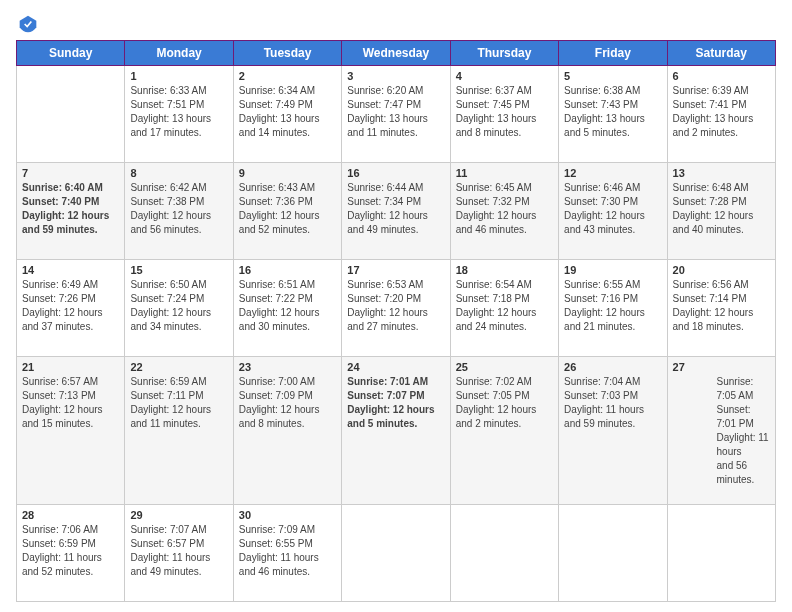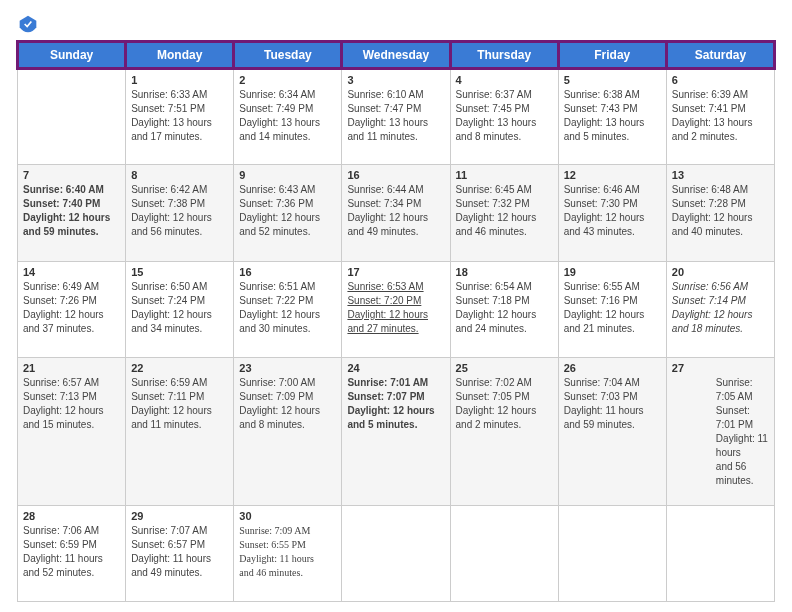--- a/index.html
+++ b/index.html
@@ -60,21 +60,21 @@
       width: 100%;
       table-layout: fixed;
     }
     .calendar th {
       background-color: #3a7bd5;
       color: #fff;
       text-align: center;
       font-size: 12px;
       font-weight: bold;
       padding: 5px 8px;
-      border: 3px solid #701a75;
+      border: 1px solid #701a75;
     }
     .calendar td {
       vertical-align: top;
       border: 1px solid #ccc;
       padding: 4px 5px;
       font-size: 9.5px;
       color: #333;
       height: 88px;
       width: 113px;
     }
@@ -142,21 +142,21 @@
           </td>
           <td>
             <span class="day-num">2</span>
             <div class="day-info" style="white-space: pre-line;">Sunrise: 6:34 AM
 Sunset: 7:49 PM
 Daylight: 13 hours
 and 14 minutes.</div>
           </td>
           <td>
             <span class="day-num">3</span>
-            <div class="day-info" style="white-space: pre-line;">Sunrise: 6:10 AM
+            <div class="day-info" style="white-space: pre-line;">Sunrise: 6:20 AM
 Sunset: 7:47 PM
 Daylight: 13 hours
 and 11 minutes.</div>
           </td>
           <td>
             <span class="day-num">4</span>
             <div class="day-info" style="white-space: pre-line;">Sunrise: 6:37 AM
 Sunset: 7:45 PM
 Daylight: 13 hours
 and 8 minutes.</div>
@@ -244,42 +244,42 @@
           </td>
           <td>
             <span class="day-num">16</span>
             <div class="day-info" style="white-space: pre-line;">Sunrise: 6:51 AM
 Sunset: 7:22 PM
 Daylight: 12 hours
 and 30 minutes.</div>
           </td>
           <td>
             <span class="day-num">17</span>
-            <div class="day-info" style="white-space: pre-line; text-decoration: underline;">Sunrise: 6:53 AM
+            <div class="day-info" style="white-space: pre-line;">Sunrise: 6:53 AM
 Sunset: 7:20 PM
 Daylight: 12 hours
 and 27 minutes.</div>
           </td>
           <td>
             <span class="day-num">18</span>
             <div class="day-info" style="white-space: pre-line;">Sunrise: 6:54 AM
 Sunset: 7:18 PM
 Daylight: 12 hours
 and 24 minutes.</div>
           </td>
           <td>
             <span class="day-num">19</span>
             <div class="day-info" style="white-space: pre-line;">Sunrise: 6:55 AM
 Sunset: 7:16 PM
 Daylight: 12 hours
 and 21 minutes.</div>
           </td>
           <td>
             <span class="day-num">20</span>
-            <div class="day-info" style="white-space: pre-line; font-style: italic;">Sunrise: 6:56 AM
+            <div class="day-info" style="white-space: pre-line;">Sunrise: 6:56 AM
 Sunset: 7:14 PM
 Daylight: 12 hours
 and 18 minutes.</div>
           </td>
         </tr>
         <tr class="row-gray">
           <td>
             <span class="day-num">21</span>
             <div class="day-info" style="white-space: pre-line;">Sunrise: 6:57 AM
 Sunset: 7:13 PM
@@ -339,21 +339,21 @@
           </td>
           <td>
             <span class="day-num">29</span>
             <div class="day-info" style="white-space: pre-line;">Sunrise: 7:07 AM
 Sunset: 6:57 PM
 Daylight: 11 hours
 and 49 minutes.</div>
           </td>
           <td>
             <span class="day-num">30</span>
-            <div class="day-info" style="white-space: pre-line; font-family: Liberation Serif, serif;">Sunrise: 7:09 AM
+            <div class="day-info" style="white-space: pre-line;">Sunrise: 7:09 AM
 Sunset: 6:55 PM
 Daylight: 11 hours
 and 46 minutes.</div>
           </td>
           <td class="empty"></td>
           <td class="empty"></td>
           <td class="empty"></td>
           <td class="empty"></td>
         </tr>
       </tbody>

